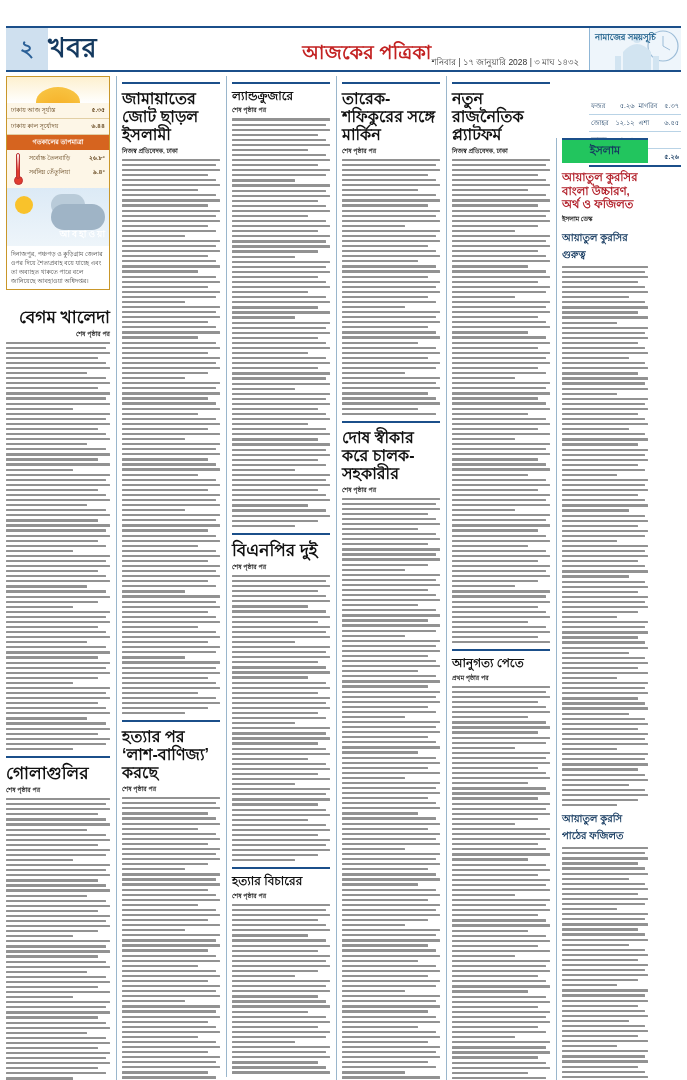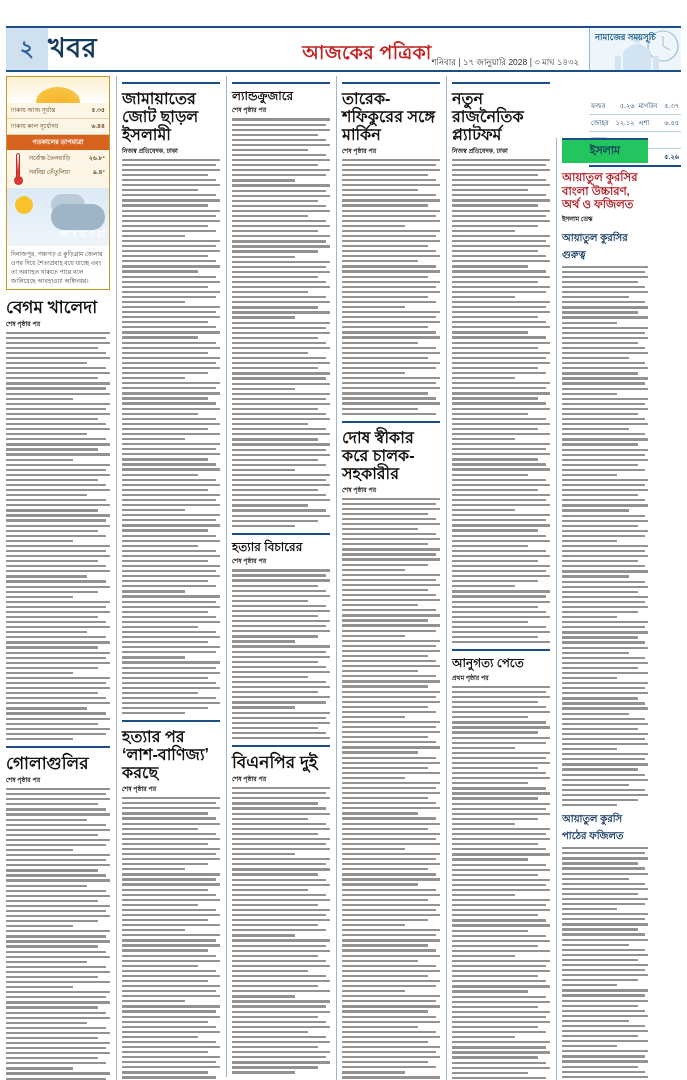--- a/index.html
+++ b/index.html
@@ -210,21 +210,21 @@
         </div>
         <div class="wx-sky">
           <div class="s"></div>
           <div class="c2"></div>
           <div class="c1"></div>
           <div class="label">আবহাওয়া</div>
         </div>
         <div class="wx-cap">দিনাজপুর, পঞ্চগড় ও কুড়িগ্রাম জেলার ওপর দিয়ে শৈত্যপ্রবাহ বয়ে যাচ্ছে এবং তা অব্যাহত থাকতে পারে বলে জানিয়েছে আবহাওয়া অধিদপ্তর।</div>
       </div>
       <div class="col-articles">
-          <div style="margin-top: 8px;">
+          <div style="margin-top: 18px; text-align: right;">
             <div class="hl hl-xl">বেগম খালেদা</div>
             <div class="byline">শেষ পৃষ্ঠার পর</div>
             <div class="lines">
               <div class="ln s1"></div>
               <div class="ln s2"></div>
               <div class="ln s1"></div>
               <div class="ln s3"></div>
               <div class="ln s2"></div>
               <div class="ln s1"></div>
               <div class="ln s4"></div>
@@ -703,20 +703,90 @@
               <div class="ln s1"></div>
               <div class="ln s4"></div>
               <div class="ln s2"></div>
               <div class="ln s1"></div>
               <div class="ln s3"></div>
               <div class="ln s5"></div>
             </div>
           </div>
           <div>
             <hr class="dark">
+            <div class="hl hl-xl">বিএনপির দুই</div>
+            <div class="byline">শেষ পৃষ্ঠার পর</div>
+            <div class="lines">
+              <div class="ln s1"></div>
+              <div class="ln s2"></div>
+              <div class="ln s1"></div>
+              <div class="ln s3"></div>
+              <div class="ln s2"></div>
+              <div class="ln s1"></div>
+              <div class="ln s4"></div>
+              <div class="ln s2"></div>
+              <div class="ln s1"></div>
+              <div class="ln s3"></div>
+              <div class="ln s1"></div>
+              <div class="ln s2"></div>
+              <div class="ln s1"></div>
+              <div class="ln s5"></div>
+            </div>
+            <div class="lines">
+              <div class="ln s1"></div>
+              <div class="ln s2"></div>
+              <div class="ln s1"></div>
+              <div class="ln s3"></div>
+              <div class="ln s2"></div>
+              <div class="ln s1"></div>
+              <div class="ln s4"></div>
+              <div class="ln s2"></div>
+              <div class="ln s1"></div>
+              <div class="ln s3"></div>
+              <div class="ln s1"></div>
+              <div class="ln s2"></div>
+              <div class="ln s1"></div>
+              <div class="ln s3"></div>
+              <div class="ln s2"></div>
+              <div class="ln s5"></div>
+            </div>
+            <div class="lines">
+              <div class="ln s1"></div>
+              <div class="ln s2"></div>
+              <div class="ln s1"></div>
+              <div class="ln s3"></div>
+              <div class="ln s2"></div>
+              <div class="ln s1"></div>
+              <div class="ln s4"></div>
+              <div class="ln s2"></div>
+              <div class="ln s1"></div>
+              <div class="ln s3"></div>
+              <div class="ln s1"></div>
+              <div class="ln s5"></div>
+            </div>
+            <div class="lines">
+              <div class="ln s1"></div>
+              <div class="ln s2"></div>
+              <div class="ln s1"></div>
+              <div class="ln s3"></div>
+              <div class="ln s2"></div>
+              <div class="ln s1"></div>
+              <div class="ln s4"></div>
+              <div class="ln s2"></div>
+              <div class="ln s1"></div>
+              <div class="ln s3"></div>
+              <div class="ln s1"></div>
+              <div class="ln s2"></div>
+              <div class="ln s1"></div>
+              <div class="ln s3"></div>
+              <div class="ln s5"></div>
+            </div>
+          </div>
+          <div>
+            <hr class="dark">
             <div class="hl hl-lg">হত্যার বিচারের</div>
             <div class="byline">শেষ পৃষ্ঠার পর</div>
             <div class="lines">
               <div class="ln s1"></div>
               <div class="ln s2"></div>
               <div class="ln s1"></div>
               <div class="ln s3"></div>
               <div class="ln s2"></div>
               <div class="ln s1"></div>
               <div class="ln s4"></div>
@@ -744,90 +814,20 @@
               <div class="ln s2"></div>
               <div class="ln s5"></div>
             </div>
             <div class="lines">
               <div class="ln s1"></div>
               <div class="ln s2"></div>
               <div class="ln s1"></div>
               <div class="ln s3"></div>
               <div class="ln s2"></div>
               <div class="ln s1"></div>
-            </div>
-          </div>
-          <div>
-            <hr class="dark">
-            <div class="hl hl-xl">বিএনপির দুই</div>
-            <div class="byline">শেষ পৃষ্ঠার পর</div>
-            <div class="lines">
-              <div class="ln s1"></div>
-              <div class="ln s2"></div>
-              <div class="ln s1"></div>
-              <div class="ln s3"></div>
-              <div class="ln s2"></div>
-              <div class="ln s1"></div>
-              <div class="ln s4"></div>
-              <div class="ln s2"></div>
-              <div class="ln s1"></div>
-              <div class="ln s3"></div>
-              <div class="ln s1"></div>
-              <div class="ln s2"></div>
-              <div class="ln s1"></div>
-              <div class="ln s5"></div>
-            </div>
-            <div class="lines">
-              <div class="ln s1"></div>
-              <div class="ln s2"></div>
-              <div class="ln s1"></div>
-              <div class="ln s3"></div>
-              <div class="ln s2"></div>
-              <div class="ln s1"></div>
-              <div class="ln s4"></div>
-              <div class="ln s2"></div>
-              <div class="ln s1"></div>
-              <div class="ln s3"></div>
-              <div class="ln s1"></div>
-              <div class="ln s2"></div>
-              <div class="ln s1"></div>
-              <div class="ln s3"></div>
-              <div class="ln s2"></div>
-              <div class="ln s5"></div>
-            </div>
-            <div class="lines">
-              <div class="ln s1"></div>
-              <div class="ln s2"></div>
-              <div class="ln s1"></div>
-              <div class="ln s3"></div>
-              <div class="ln s2"></div>
-              <div class="ln s1"></div>
-              <div class="ln s4"></div>
-              <div class="ln s2"></div>
-              <div class="ln s1"></div>
-              <div class="ln s3"></div>
-              <div class="ln s1"></div>
-              <div class="ln s5"></div>
-            </div>
-            <div class="lines">
-              <div class="ln s1"></div>
-              <div class="ln s2"></div>
-              <div class="ln s1"></div>
-              <div class="ln s3"></div>
-              <div class="ln s2"></div>
-              <div class="ln s1"></div>
-              <div class="ln s4"></div>
-              <div class="ln s2"></div>
-              <div class="ln s1"></div>
-              <div class="ln s3"></div>
-              <div class="ln s1"></div>
-              <div class="ln s2"></div>
-              <div class="ln s1"></div>
-              <div class="ln s3"></div>
-              <div class="ln s5"></div>
             </div>
           </div>
         </div>
     </div>
 
     <div class="col vsep colpad">
       <div class="col-articles">
           <div>
             <hr class="dark">
             <div class="hl hl-sm">তারেক-শফিকুরের সঙ্গে মার্কিন</div>

